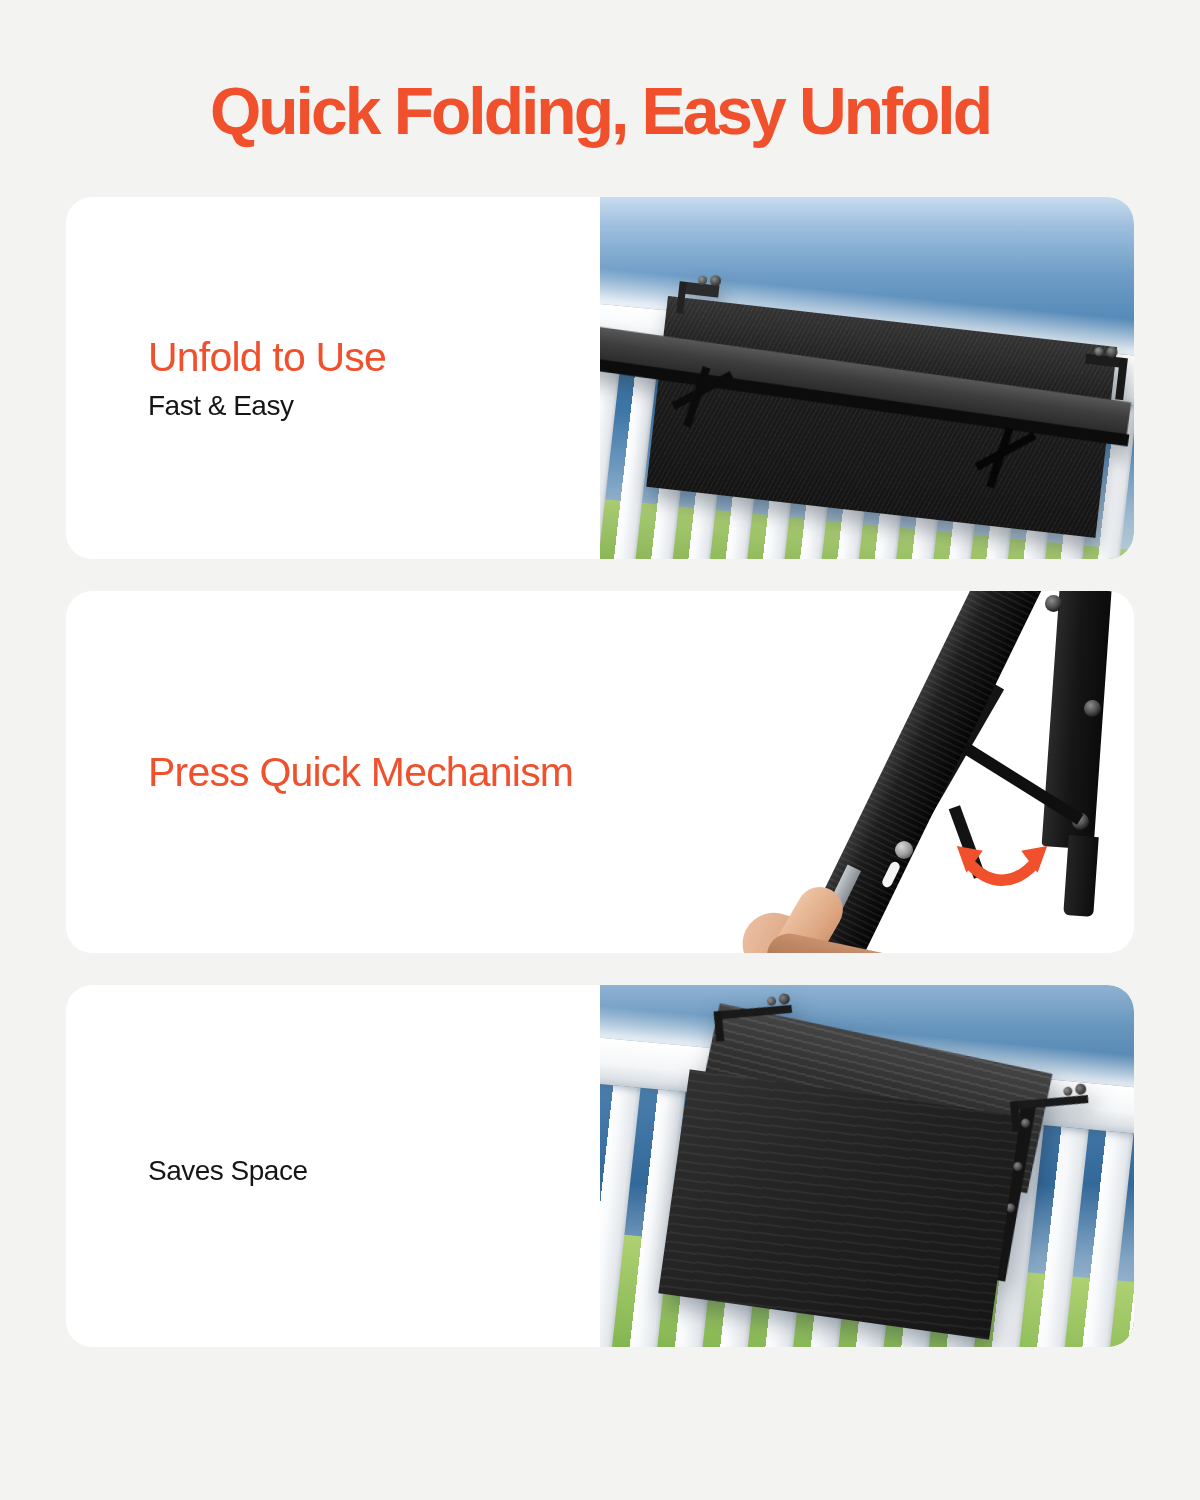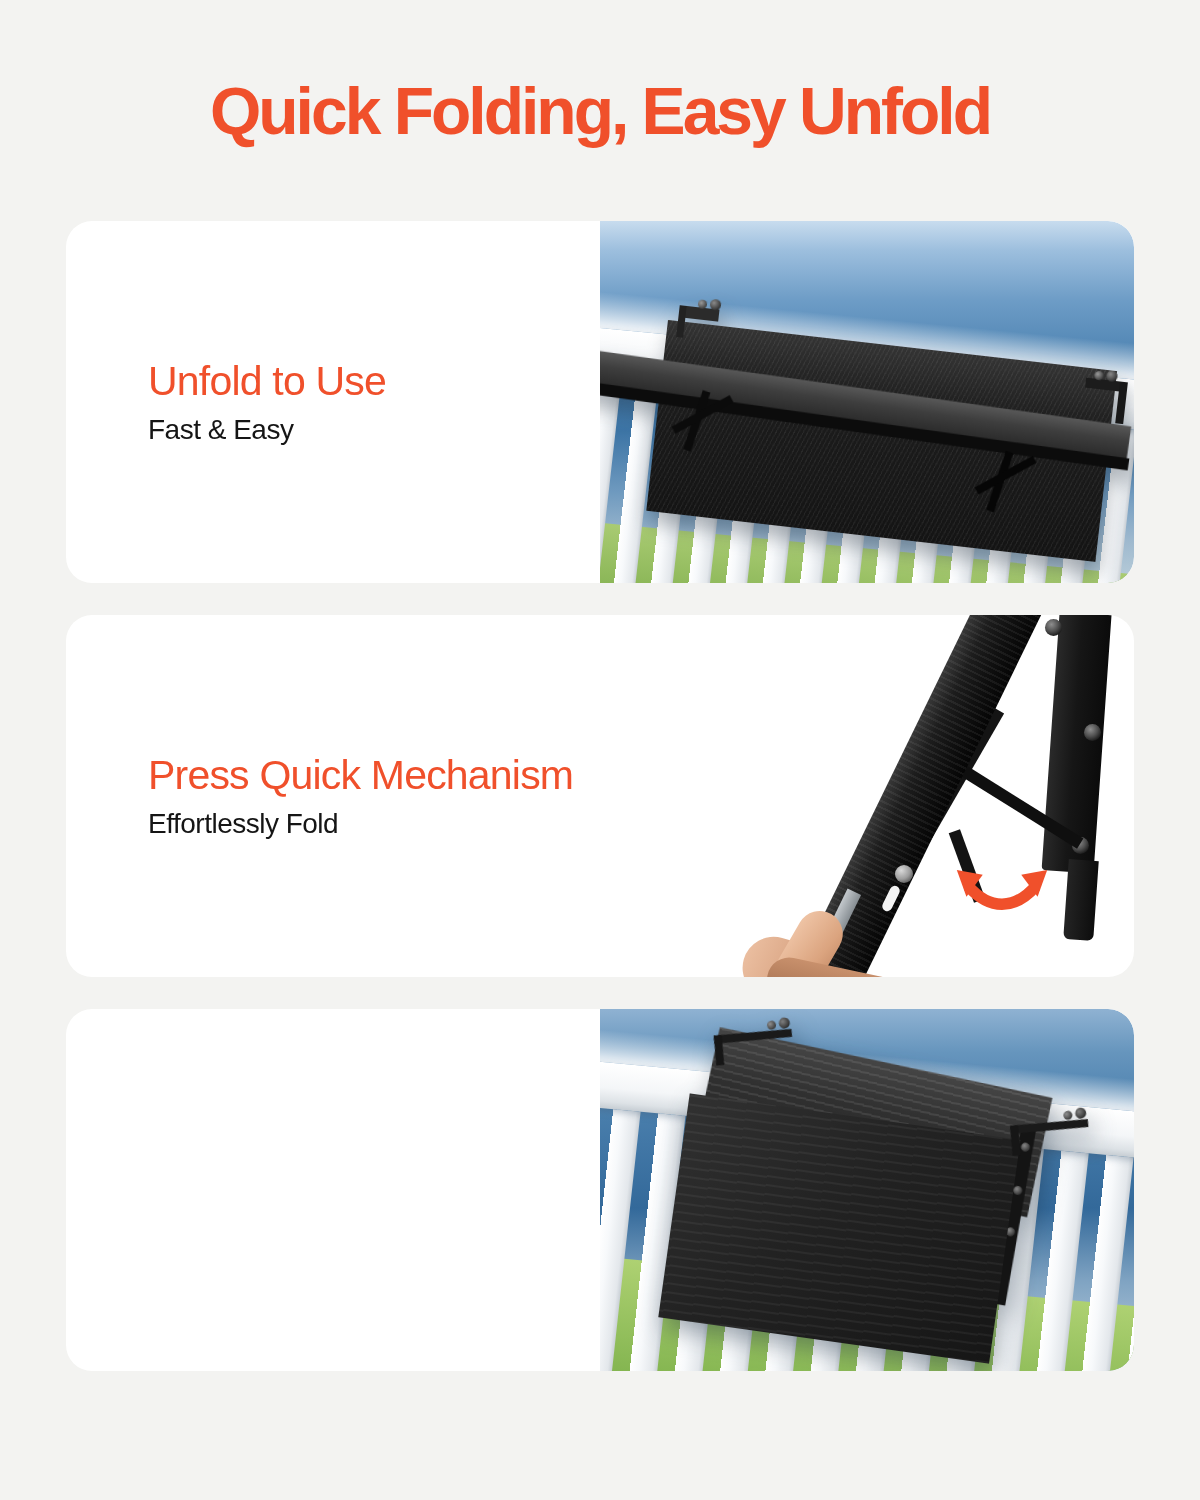--- a/index.html
+++ b/index.html
@@ -9,21 +9,21 @@
     --text:#151515;
   }
   *{box-sizing:border-box;}
   html,body{margin:0;padding:0;}
   body{font-family:"Liberation Sans",sans-serif;}
   .page{position:relative;width:1200px;height:1500px;background:var(--background);overflow:hidden;}
 
   .page-title{margin:0;padding-top:76px;text-align:center;
     font-weight:800;font-size:66px;line-height:1.08;letter-spacing:-3px;color:var(--accent);}
 
-  .cards{margin-top:74px;}
+  .cards{margin-top:50px;}
   .card{position:relative;width:1068px;height:362px;margin:0 auto 32px auto;
     background:var(--card);border-radius:26px;overflow:hidden;}
 
   .feature-text{position:absolute;left:82px;top:0;bottom:0;display:flex;flex-direction:column;justify-content:center;z-index:30;}
   .feature-heading{font-size:41px;font-weight:500;letter-spacing:-0.8px;color:var(--accent);}
   .feature-sub{font-size:28px;font-weight:500;letter-spacing:-0.5px;color:var(--text);margin-top:9px;}
 
   .photo{position:absolute;top:0;right:0;width:534px;height:362px;border-radius:0 26px 26px 0;overflow:hidden;}
   .abs{position:absolute;}
 
@@ -153,21 +153,20 @@
           <div class="abs p1-hrv"></div>
           <div class="abs p1-hrk1"></div>
           <div class="abs p1-hrk2"></div>
         </div>
       </div>
     </section>
 
     <section class="card">
       <div class="feature-text">
         <div class="feature-heading">Press Quick Mechanism</div>
-        <div class="feature-sub">Effortlessly Fold</div>
       </div>
       <div class="mech">
         <div class="abs p2-plate"></div>
         <div class="abs p2-plate2"></div>
         <div class="abs p2-screw p2-s1"></div>
         <div class="abs p2-screw p2-s2"></div>
         <div class="abs p2-screw p2-s3"></div>
         <div class="abs p2-link-a"></div>
         <div class="abs p2-link-b"></div>
         <div class="abs p2-latch"></div>
@@ -181,20 +180,21 @@
         <svg class="abs p2-arrow" viewBox="0 0 100 52">
           <path d="M15 20 C 37 45, 63 45, 85 20"></path>
           <polygon points="3,3 30,8 13,31"></polygon>
           <polygon points="97,3 70,8 87,31"></polygon>
         </svg>
       </div>
     </section>
 
     <section class="card">
       <div class="feature-text">
+        <div class="feature-sub">Saves Space</div>
       </div>
       <div class="photo">
         <div class="abs p3-sea"></div>
         <div class="abs p3-railing">
           <div class="abs p3-haze"></div>
           <div class="abs p3-grass"></div>
           <div class="abs p3-balusters"></div>
           <div class="abs p3-bar"></div>
         </div>
         <div class="abs p3-panels">

